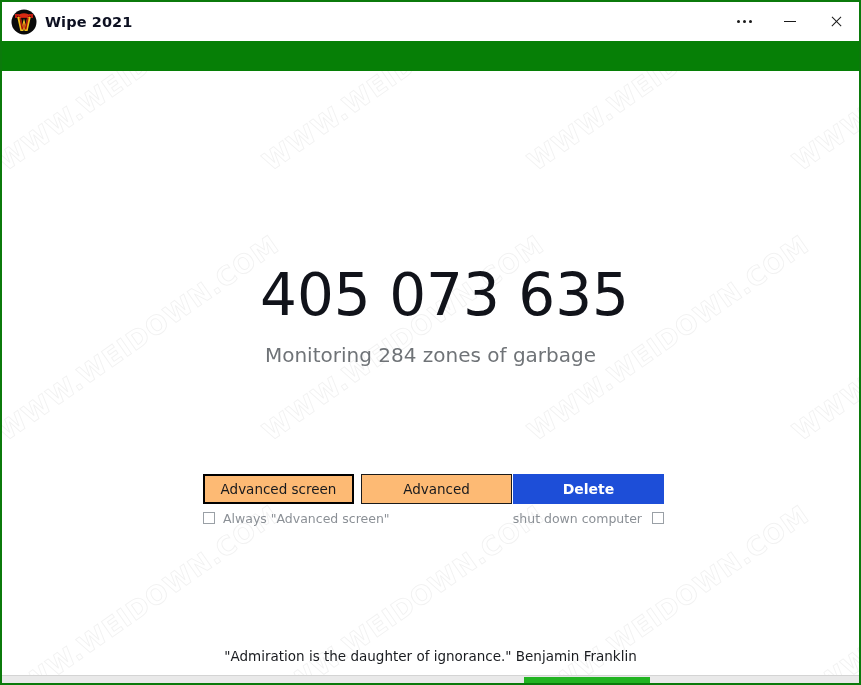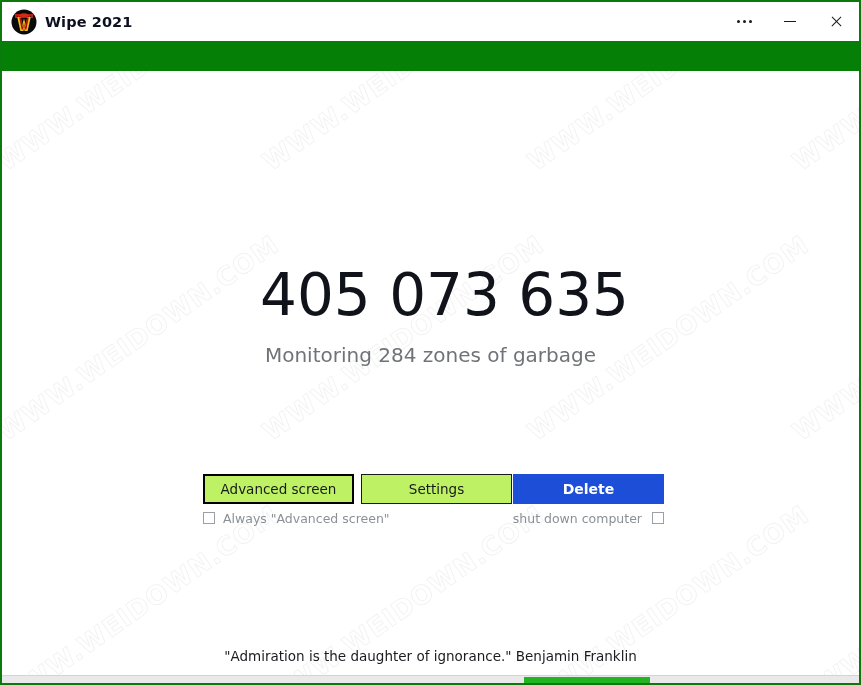--- a/index.html
+++ b/index.html
@@ -146,21 +146,21 @@
   #button-row {
     position: absolute;
     left: 201px; top: 403px;
     width: 461px;
     height: 30px;
     display: flex;
   }
   .btn {
     box-sizing: border-box;
     height: 30px;
-    background: #bef264;
+    background: #fdba74;
     font-family: "DejaVu Sans", "Liberation Sans", sans-serif;
     font-size: 13.5px;
     color: #17191d;
     display: flex;
     align-items: center;
     justify-content: center;
     cursor: default;
     user-select: none;
   }
   #advanced-screen-button {
@@ -294,21 +294,21 @@
 
   <div id="content">
 
     <div id="counter-block">
       <div id="counter-value">405 073 635</div>
       <div id="counter-subtitle">Monitoring 284 zones of garbage</div>
     </div>
 
     <div id="button-row">
       <div class="btn" id="advanced-screen-button">Advanced screen</div>
-      <div class="btn" id="settings-button">Settings</div>
+      <div class="btn" id="settings-button">Advanced</div>
       <div class="btn" id="delete-button">Delete</div>
     </div>
 
     <div id="checkbox-row">
       <div class="cb-wrap" id="always-advanced-checkbox">
         <span class="cb-box"></span>
         <span class="cb-label">Always "Advanced screen"</span>
       </div>
       <div class="cb-wrap" id="shutdown-checkbox">
         <span class="cb-label">shut down computer</span>

